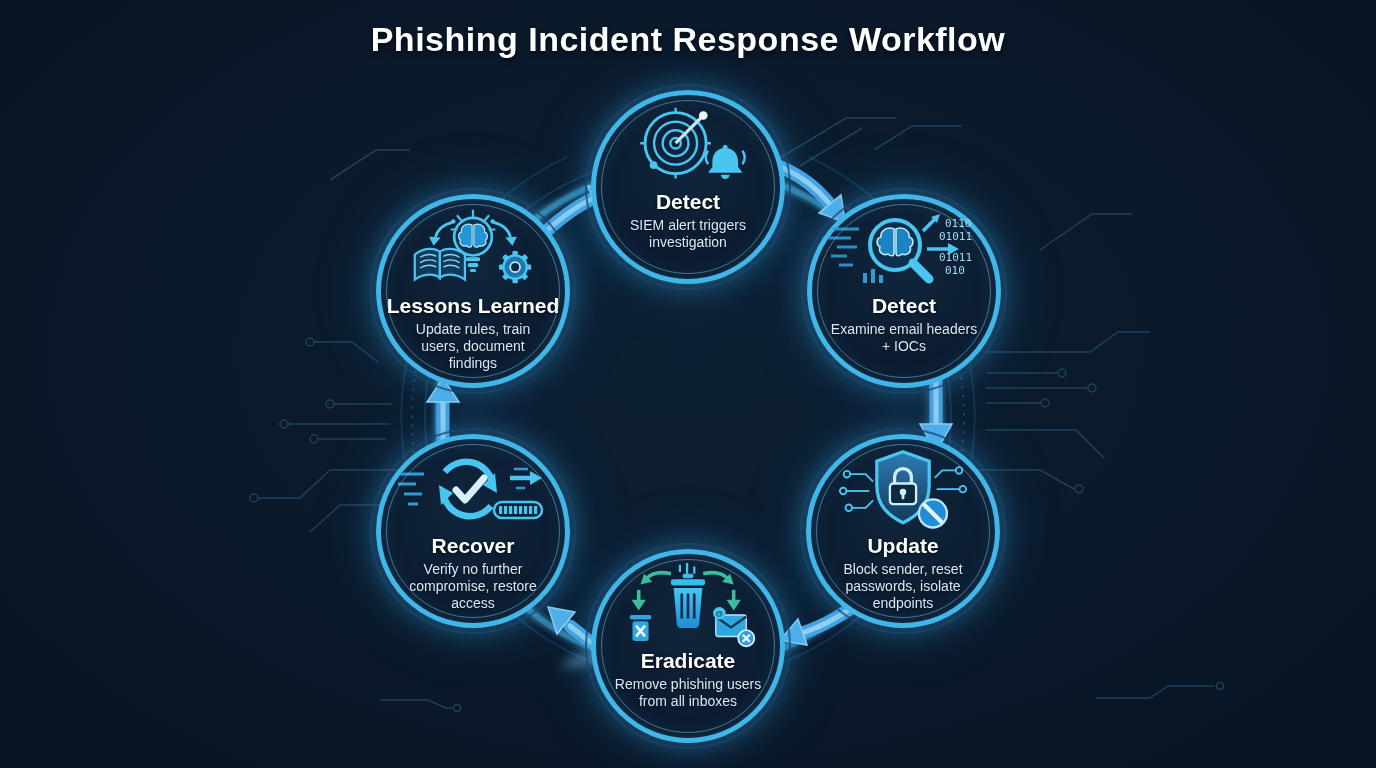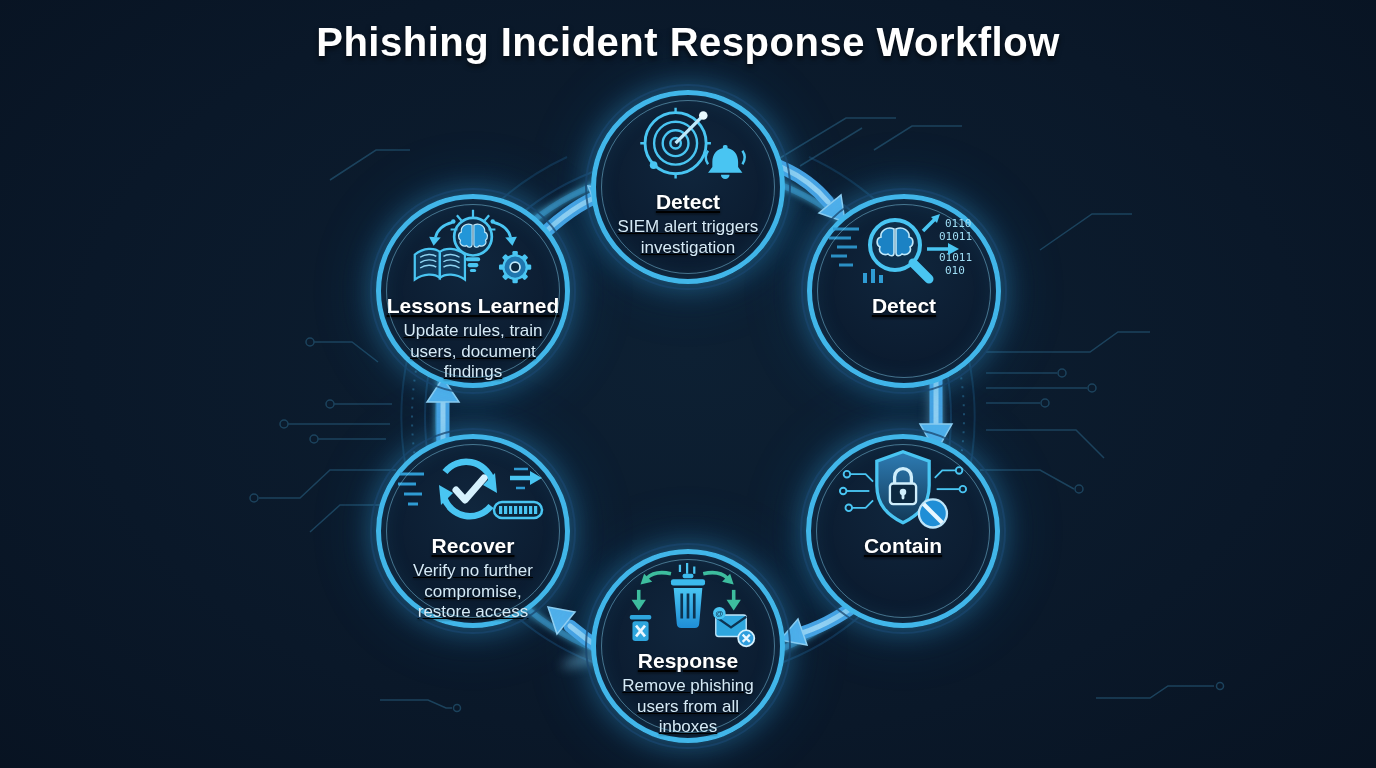--- a/index.html
+++ b/index.html
@@ -5,45 +5,44 @@
   html,body{margin:0;padding:0;background:#07111f;}
   .canvas{
     position:relative;width:1376px;height:768px;overflow:hidden;
     background:radial-gradient(1100px 700px at 50% 46%, #0d2033 0%, #0a1829 55%, #07111f 100%);
     font-family:"Liberation Sans", sans-serif;
   }
   .layer{position:absolute;left:0;top:0;width:1376px;height:768px;}
   .bg-svg{z-index:1;}
   .page-title{
     position:absolute;z-index:4;left:0;top:20px;width:100%;
-    text-align:center;font-size:40px;font-weight:bold;color:#ffffff;
+    text-align:center;font-size:34px;font-weight:bold;color:#ffffff;
     letter-spacing:.5px;text-shadow:0 3px 5px rgba(0,0,0,.65);
   }
   .node{
     position:absolute;z-index:3;width:194px;height:194px;border-radius:50%;
     box-sizing:border-box;border:5px solid #41b6e9;
     background:radial-gradient(circle at 50% 38%, #10263d 0%, #0b1b2f 68%, #0a1726 100%);
     box-shadow:0 0 28px 4px rgba(58,170,230,.38), 0 0 60px 10px rgba(40,130,200,.16),
                inset 0 0 22px rgba(60,170,230,.18);
     display:flex;flex-direction:column;align-items:center;justify-content:flex-start;
     text-align:center;
-    text-decoration:underline;
   }
   .node::before{
     content:"";position:absolute;inset:5px;border-radius:50%;
     border:1.5px solid rgba(137,214,246,.45);pointer-events:none;
   }
   .node::after{
     content:"";position:absolute;inset:-11px;border-radius:50%;
     border:2px solid rgba(25,70,110,.75);pointer-events:none;
   }
   .icon-wrap{height:84px;margin-top:10px;display:flex;align-items:center;justify-content:center;}
   .node-title{font-size:21px;font-weight:bold;color:#ffffff;margin:1px 0 3px 0;
     text-shadow:0 1px 3px rgba(0,0,0,.7);}
-  .node-desc{font-size:17px;line-height:1.22;color:#d5eaf7;max-width:152px;
+  .node-desc{font-size:14px;line-height:1.22;color:#d5eaf7;max-width:152px;
     text-shadow:0 1px 2px rgba(0,0,0,.6);}
   .n-detect{left:591px;top:90px;}
   .n-analyze{left:807px;top:194px;}
   .n-contain{left:806px;top:434px;}
   .n-eradicate{left:591px;top:549px;}
   .n-recover{left:376px;top:434px;}
   .n-lessons{left:376px;top:194px;}
   .mono{font-family:"DejaVu Sans Mono", monospace;}
 </style>
 </head>
@@ -206,20 +205,21 @@
         </text>
         <g stroke="#49c5f2" stroke-width="3.5">
           <path d="M94,20 L106,8" fill="none"></path>
             <polygon points="111,3 102,6 108,12" fill="#49c5f2" stroke="none"></polygon>
           <path d="M98,38 H120" fill="none"></path>
             <polygon points="130,38 119,32 119,44" fill="#49c5f2" stroke="none"></polygon>
         </g>
       </svg>
     </div>
     <div class="node-title">Detect</div>
+    <div class="node-desc">Examine email headers + IOCs</div>
   </div>
 
   <div class="node n-contain">
     <div class="icon-wrap">
       <svg width="140" height="86" viewBox="0 0 140 92">
         <defs>
           <linearGradient id="gradShield" x1="0" y1="0" x2="0" y2="1">
             <stop offset="0" stop-color="#2e7cb4"></stop>
               <stop offset="1" stop-color="#123a58"></stop>
           </linearGradient>
@@ -242,21 +242,22 @@
           <rect x="56" y="38" width="28" height="22" rx="3.5" fill="#0c2940" stroke="#cfeefb" stroke-width="2.5"></rect>
           <circle cx="70" cy="47" r="3.5" fill="#cfeefb"></circle>
             <rect x="68.5" y="49" width="3" height="6" rx="1.5" fill="#cfeefb"></rect>
         </g>
         <g>
           <circle cx="102" cy="70" r="15" fill="#1f8ed6" stroke="#bfe6fa" stroke-width="2.5"></circle>
           <path d="M92,60 L112,80" stroke="#e8f7ff" stroke-width="4.5"></path>
         </g>
       </svg>
     </div>
-    <div class="node-title">Contain</div>
+    <div class="node-title">Update</div>
+    <div class="node-desc">Block sender, reset passwords, isolate endpoints</div>
   </div>
 
   <div class="node n-eradicate">
     <div class="icon-wrap">
       <svg width="150" height="86" viewBox="0 0 154 96">
         <defs>
           <linearGradient id="gradTrash" x1="0" y1="0" x2="0" y2="1">
             <stop offset="0" stop-color="#49c5f2"></stop>
               <stop offset="1" stop-color="#1f8ed6"></stop>
           </linearGradient>
@@ -286,21 +287,21 @@
         <g>
           <rect x="108" y="58" width="34" height="24" rx="3" fill="#2ea6de" stroke="#bfe6fa" stroke-width="1.5"></rect>
           <path d="M108,60 L125,72 L142,60" stroke="#0d3350" stroke-width="2.5" fill="none"></path>
           <circle cx="112" cy="56" r="7" fill="#49c5f2"></circle>
           <text x="112" y="59.5" font-size="9" text-anchor="middle" fill="#0d3350">@</text>
           <circle cx="142" cy="84" r="9" fill="#2f9ede" stroke="#d6f1fd" stroke-width="2"></circle>
           <path d="M138,80 L146,88 M146,80 L138,88" stroke="#eaf7ff" stroke-width="2.5" fill="none"></path>
         </g>
       </svg>
     </div>
-    <div class="node-title">Response</div>
+    <div class="node-title">Eradicate</div>
     <div class="node-desc">Remove phishing users from all inboxes</div>
   </div>
 
   <div class="node n-lessons">
     <div class="icon-wrap">
       <svg width="150" height="86" viewBox="0 0 150 96">
         <g>
           <path d="M75,2 V10 M57,8 l5,6 M93,8 l-5,6 M50,24 h8 M92,24 h8" stroke="#49c5f2" stroke-width="2.5"></path>
           <circle cx="75" cy="32" r="21" fill="rgba(18,60,92,.5)" stroke="#49c5f2" stroke-width="3"></circle>
           <path d="M74,19 c-7,-3 -13,2 -12,8 c-4,1 -4,7 -1,9 c-2,4 3,8 7,6 c2,3 6,2 6,-1 z" fill="#2296d8" stroke="#bfe9fb" stroke-width="1.3"></path>

